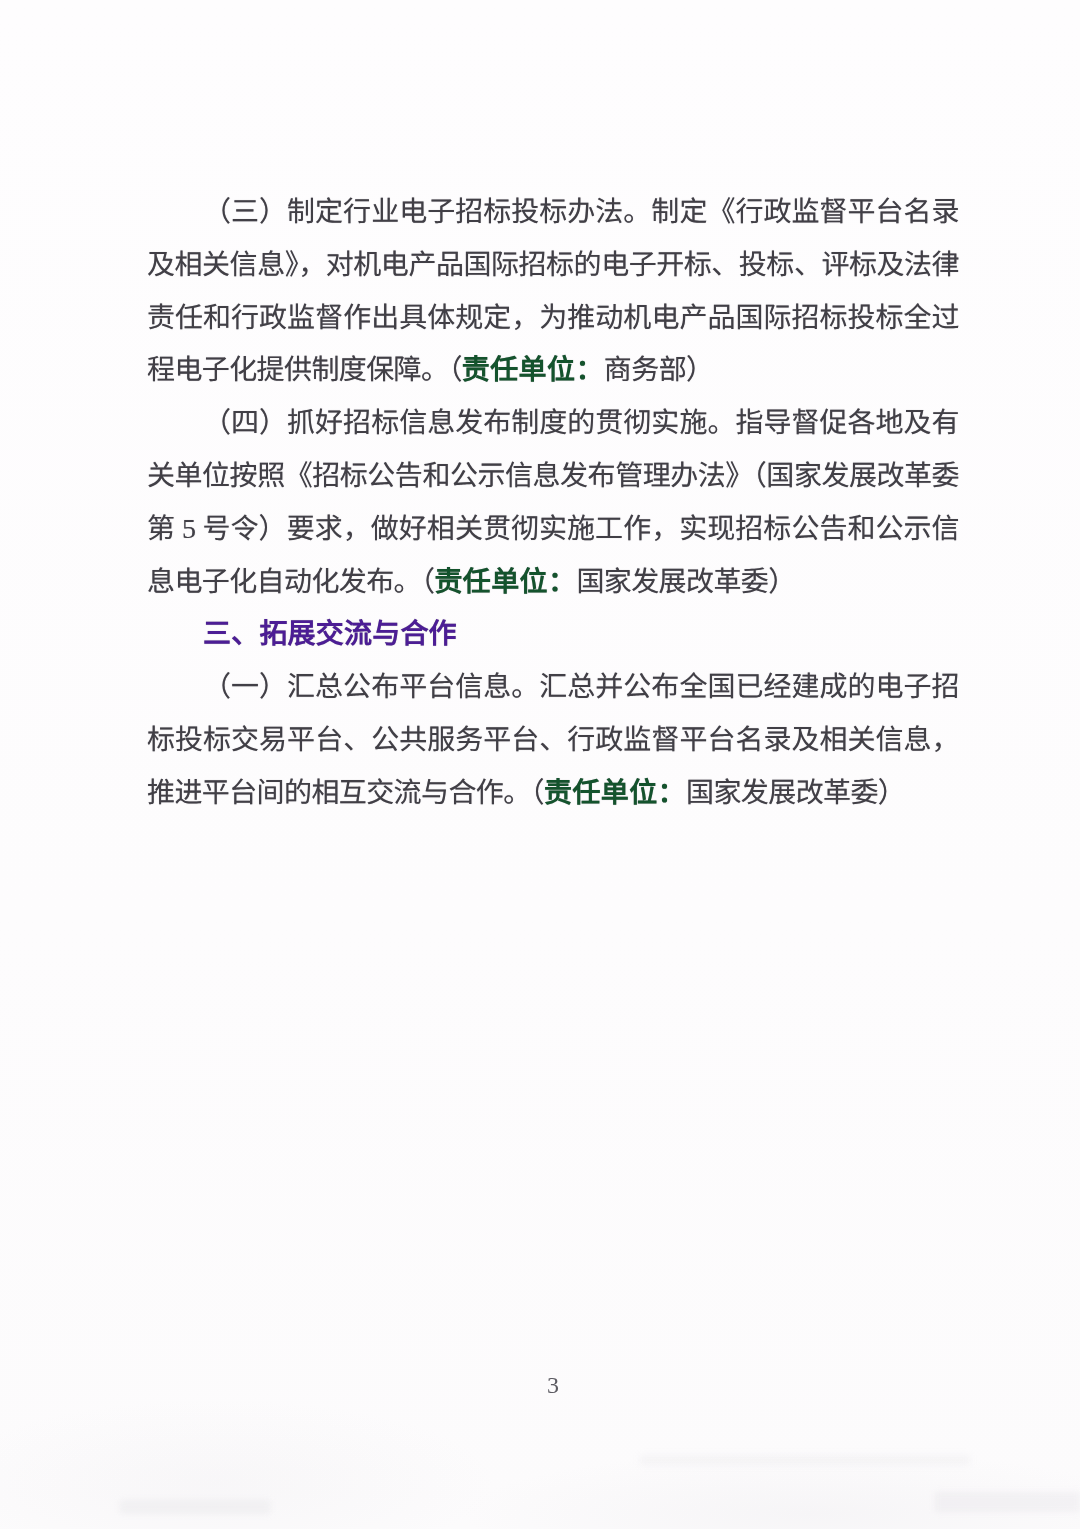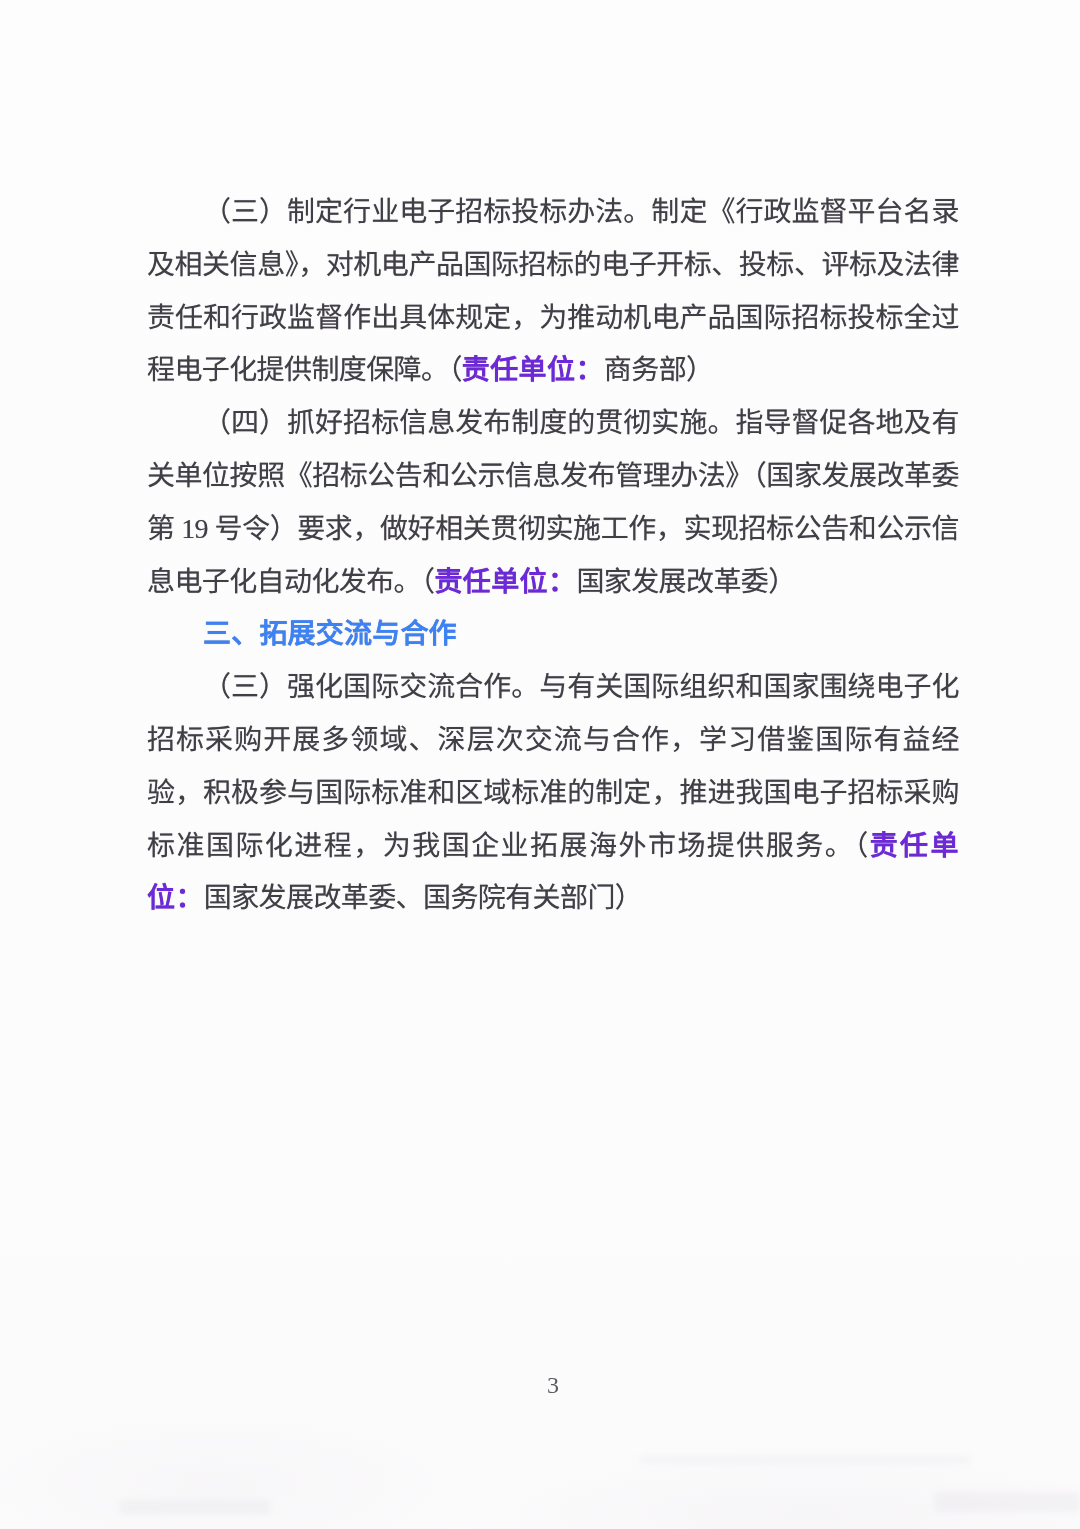--- a/index.html
+++ b/index.html
@@ -39,27 +39,27 @@
   }
   .content p {
     margin: 0;
     text-indent: 2em;
   }
   .heading {
     margin: 0;
     text-indent: 2em;
     font-weight: 700;
     font-family: "Liberation Sans", "DejaVu Sans", sans-serif;
-    color: #3b82f6;
+    color: #4c1d95;
     letter-spacing: 0.2px;
   }
   .resp {
     font-weight: 700;
     font-family: "Liberation Sans", "DejaVu Sans", sans-serif;
-    color: #6d28d9;
+    color: #14532d;
     letter-spacing: 0.4px;
   }
   .page-num {
     position: absolute;
     top: 1372px;
     left: 0;
     width: 1080px;
     text-align: center;
     text-indent: 26px;
     font-size: 24px;
@@ -77,27 +77,27 @@
 </style>
 </head>
 <body>
 
 <div class="paper-noise"></div>
 
 <main class="content">
 
   <p><span>（三）制定行业电子招标投标办法。制定《行政监督平台名录及相关信息》，对机电产品国际招标的电子开标、投标、评标及法律责任和行政监督作出具体规定，为推动机电产品国际招标投标全过程电子化提供制度保障。（</span><span class="resp">责任单位：</span><span>商务部）</span></p>
 
-  <p><span>（四）抓好招标信息发布制度的贯彻实施。指导督促各地及有关单位按照《招标公告和公示信息发布管理办法》（国家发展改革委第 19 号令）要求，做好相关贯彻实施工作，实现招标公告和公示信息电子化自动化发布。（</span><span class="resp">责任单位：</span><span>国家发展改革委）</span></p>
+  <p><span>（四）抓好招标信息发布制度的贯彻实施。指导督促各地及有关单位按照《招标公告和公示信息发布管理办法》（国家发展改革委第 5 号令）要求，做好相关贯彻实施工作，实现招标公告和公示信息电子化自动化发布。（</span><span class="resp">责任单位：</span><span>国家发展改革委）</span></p>
 
   <p class="heading">三、拓展交流与合作</p>
 
+  <p><span>（一）汇总公布平台信息。汇总并公布全国已经建成的电子招标投标交易平台、公共服务平台、行政监督平台名录及相关信息，推进平台间的相互交流与合作。（</span><span class="resp">责任单位：</span><span>国家发展改革委）</span></p>
 
 
-  <p><span>（三）强化国际交流合作。与有关国际组织和国家围绕电子化招标采购开展多领域、深层次交流与合作，学习借鉴国际有益经验，积极参与国际标准和区域标准的制定，推进我国电子招标采购标准国际化进程，为我国企业拓展海外市场提供服务。（</span><span class="resp">责任单位：</span><span>国家发展改革委、国务院有关部门）</span></p>
 
 </main>
 
 <div class="page-num">3</div>
 
 <div class="scan-artifact smudge-a"></div>
 <div class="scan-artifact smudge-b"></div>
 <div class="scan-artifact smudge-c"></div>
 
 </body></html>

